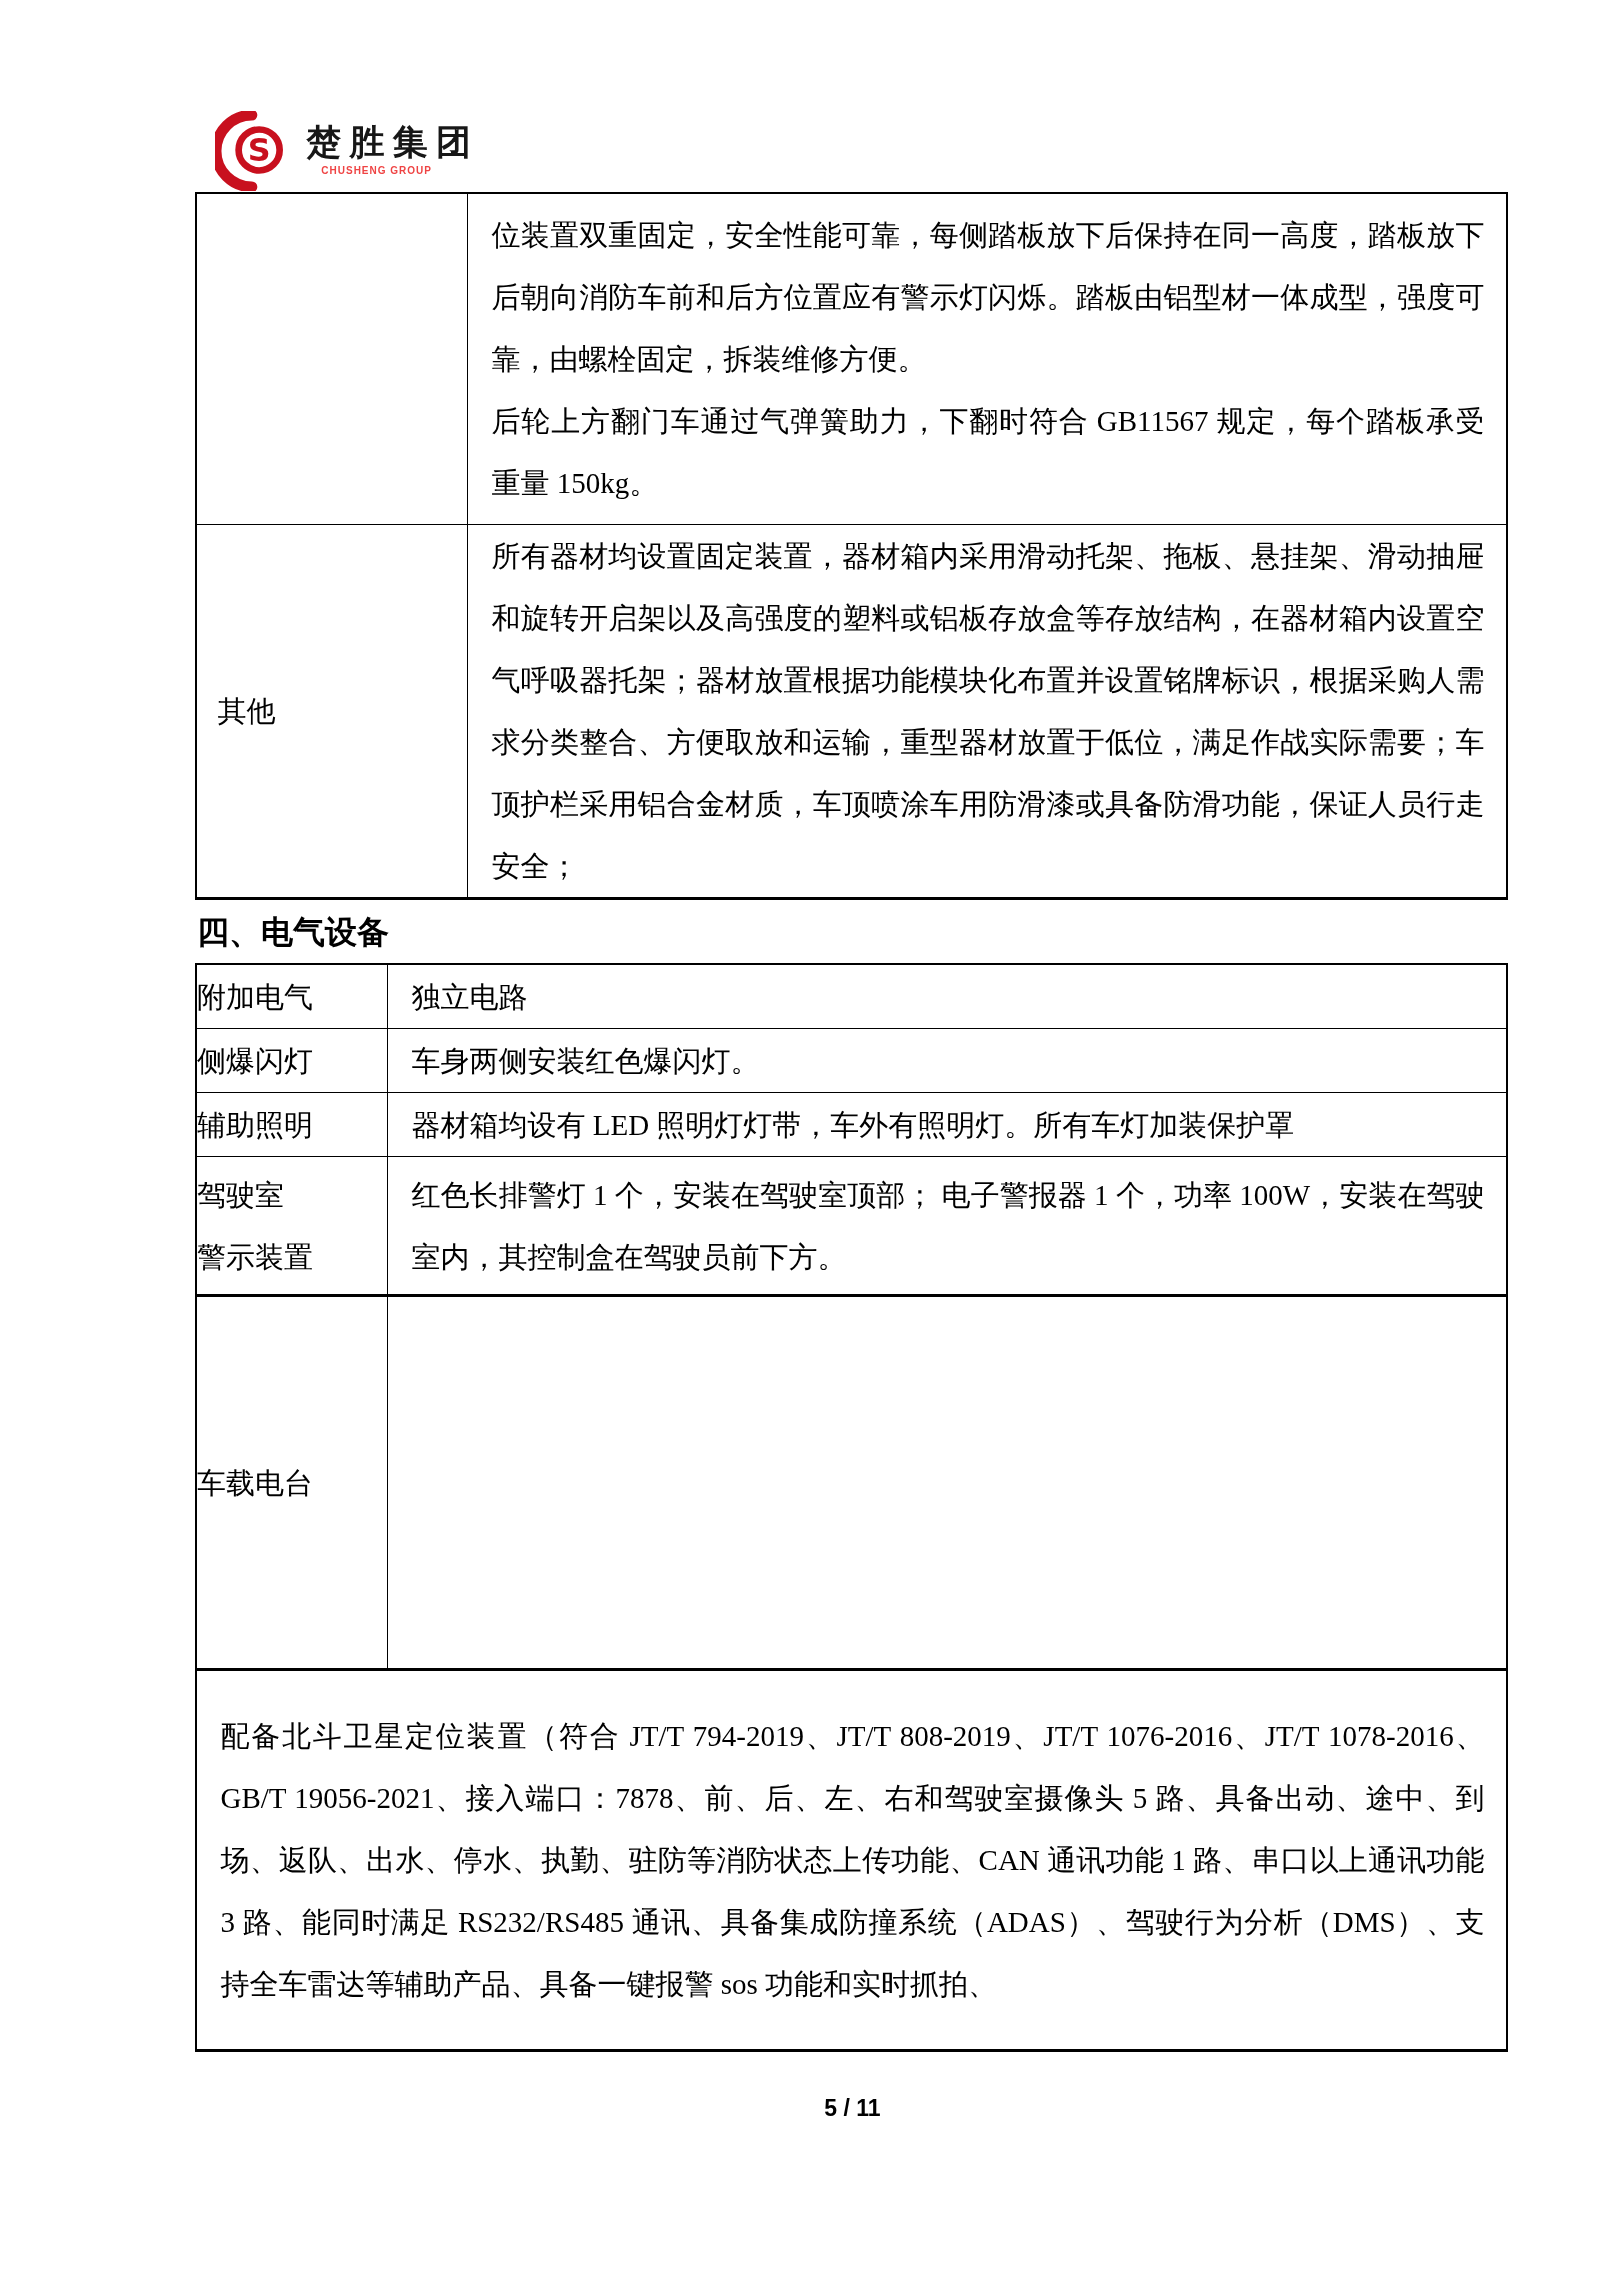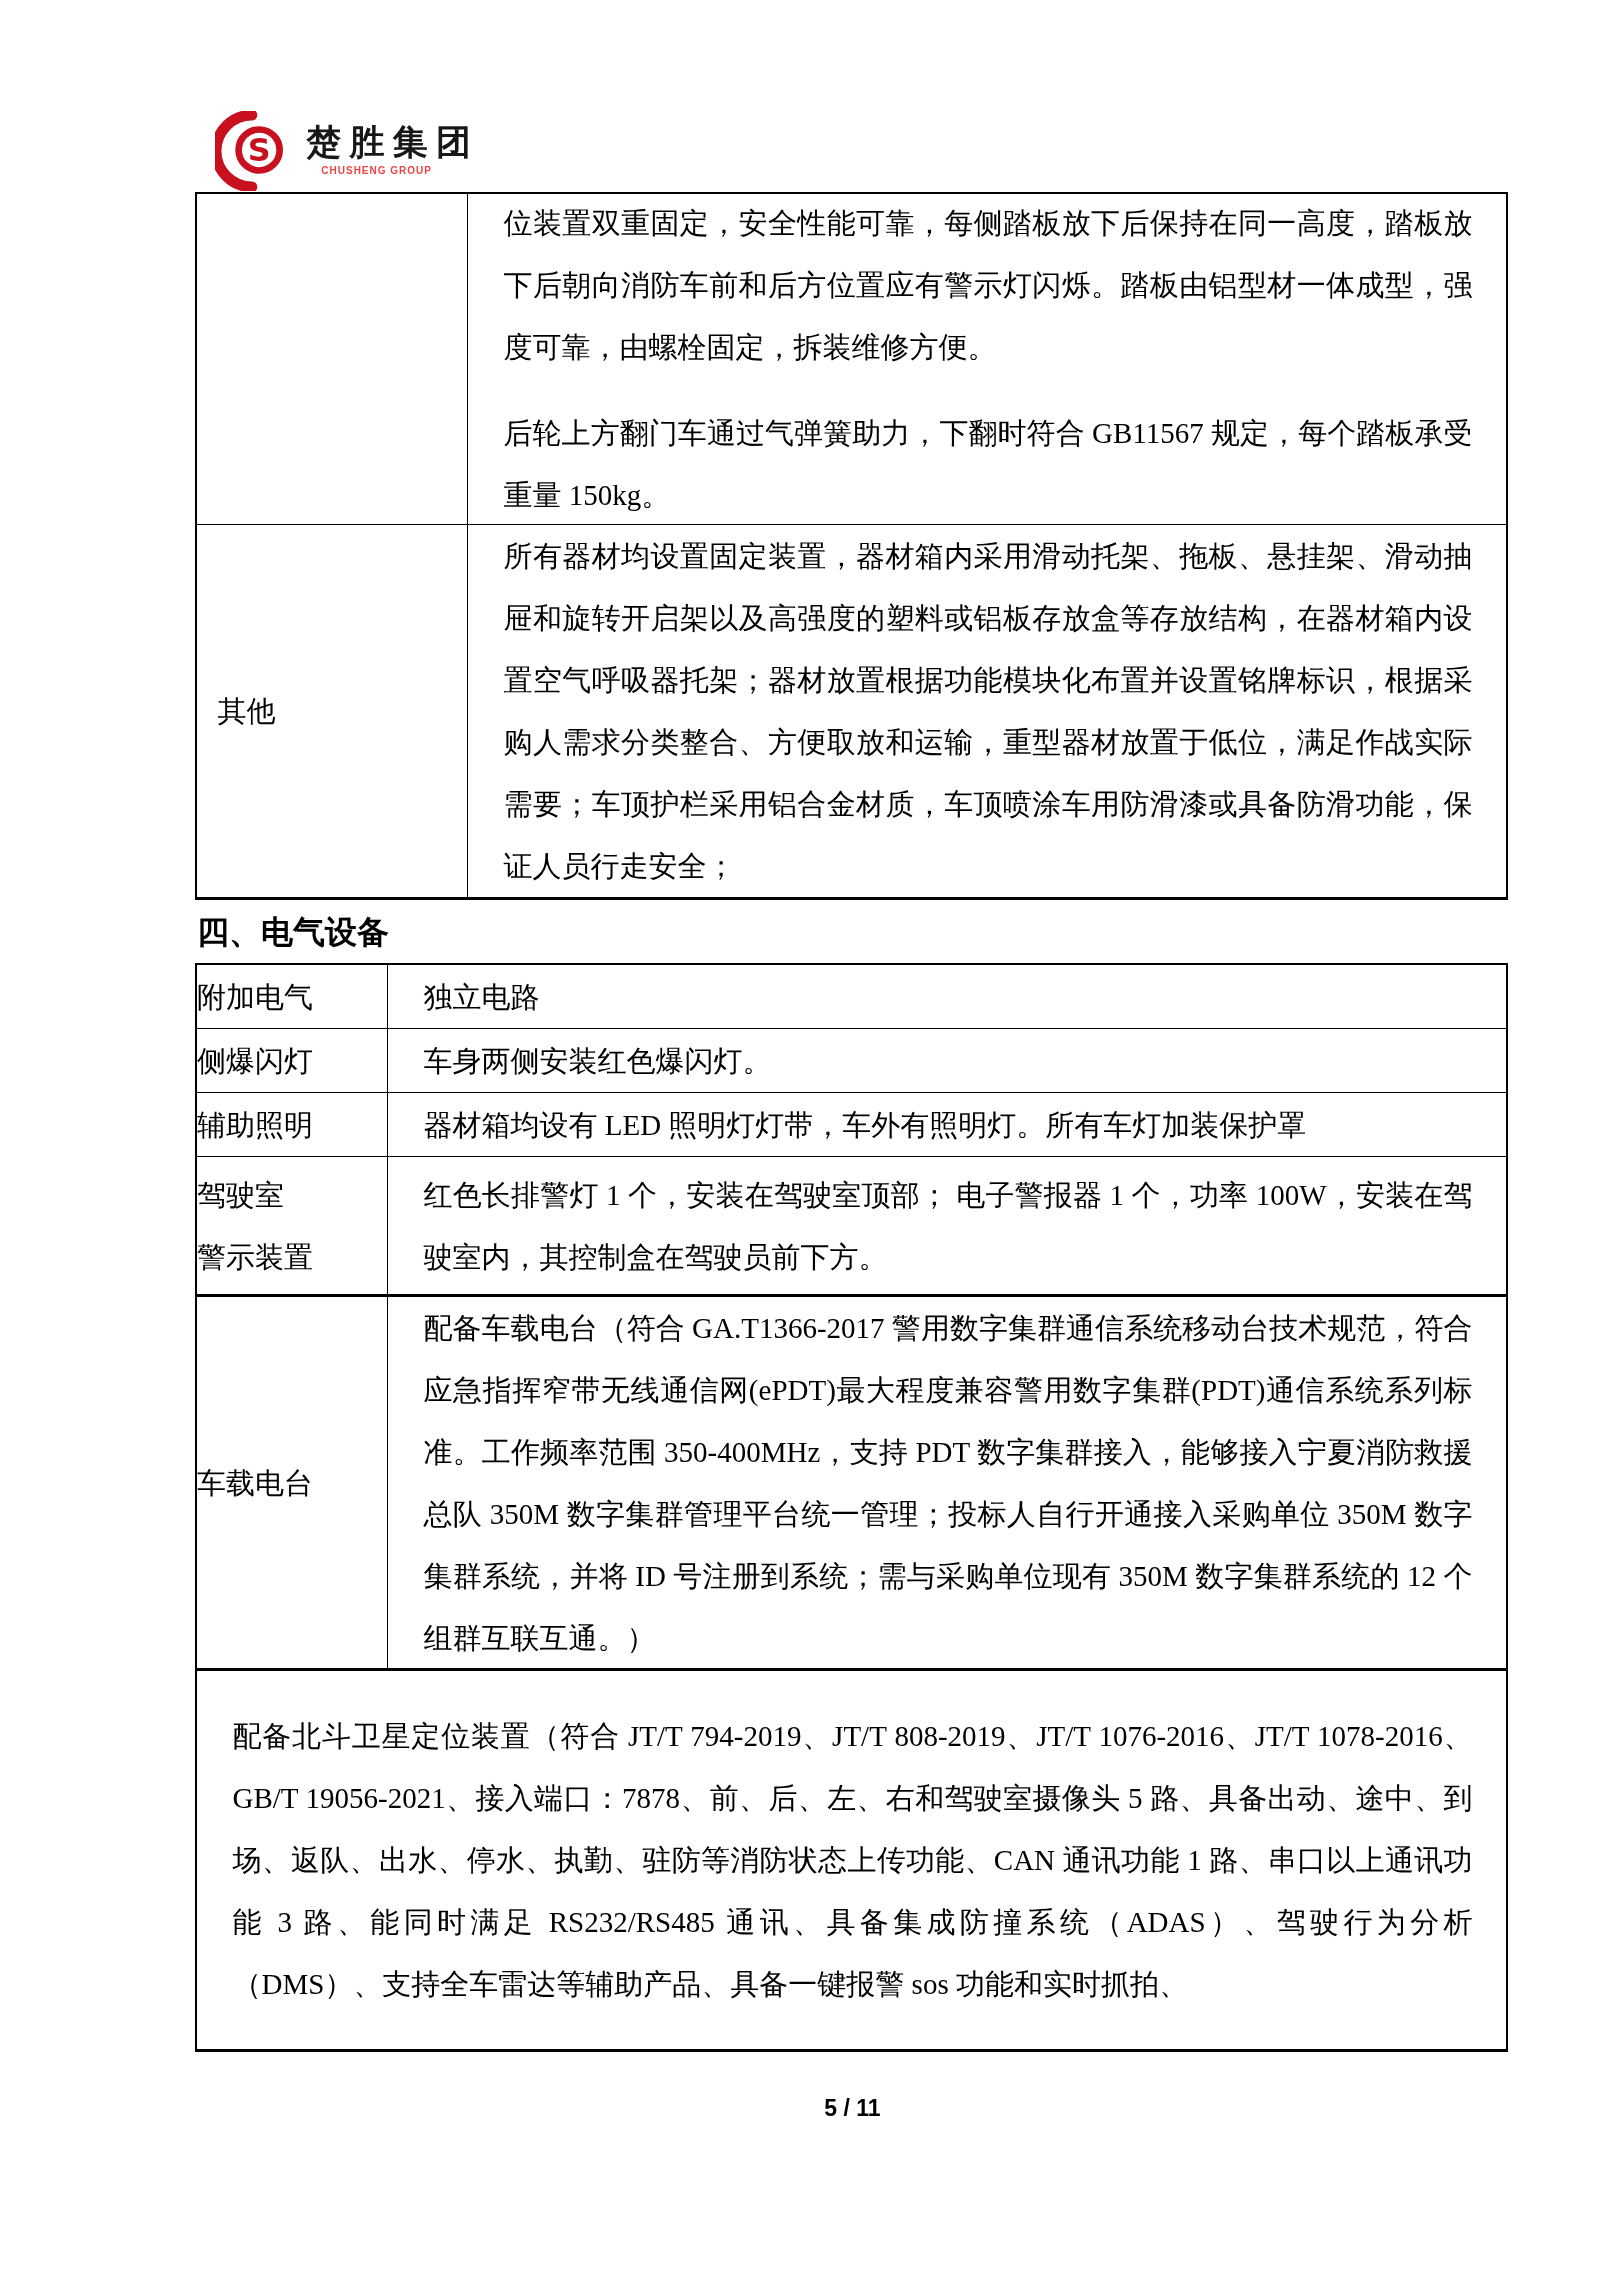--- a/index.html
+++ b/index.html
@@ -80,21 +80,21 @@
   .ccell {
     flex: 1 1 auto;
     display: flex;
     flex-direction: column;
     justify-content: center;
     font-size: 29px;
     line-height: 62px;
     padding: 0 21.5px 0 23.5px;
     text-align: justify;
   }
-  .ccell p { margin: 12px; }
+  .ccell p { margin: 0; }
 
   
   .section-heading {
     position: absolute;
     left: 197px;
     top: 914px;
     font-family: "Liberation Sans", "DejaVu Sans", sans-serif;
     font-weight: bold;
     font-size: 32px;
     line-height: 37px;
@@ -185,23 +185,20 @@
     </div>
     <div class="ccell">
       <p>红色长排警灯 1 个，安装在驾驶室顶部； 电子警报器 1 个，功率 100W，安装在驾驶室内，其控制盒在驾驶员前下方。</p>
     </div>
   </div>
   <div class="trow thick" style="height:374px">
     <div class="lcell">
       <div>车载电台</div>
       <div></div>
     </div>
-    <div class="ccell">
-      <p>配备车载电台（符合 GA.T1366-2017 警用数字集群通信系统移动台技术规范，符合应急指挥窄带无线通信网(ePDT)最大程度兼容警用数字集群(PDT)通信系统系列标准。工作频率范围 350-400MHz，支持 PDT 数字集群接入，能够接入宁夏消防救援总队 350M 数字集群管理平台统一管理；投标人自行开通接入采购单位 350M 数字集群系统，并将 ID 号注册到系统；需与采购单位现有 350M 数字集群系统的 12 个组群互联互通。）</p>
-    </div>
   </div>
   <div class="trow thick" style="height:381px">
     <div class="ccell">
       <p>配备北斗卫星定位装置（符合 JT/T 794-2019、JT/T 808-2019、JT/T 1076-2016、JT/T 1078-2016、GB/T 19056-2021、接入端口：7878、前、后、左、右和驾驶室摄像头 5 路、具备出动、途中、到场、返队、出水、停水、执勤、驻防等消防状态上传功能、CAN 通讯功能 1 路、串口以上通讯功能 3 路、能同时满足 RS232/RS485 通讯、具备集成防撞系统（ADAS）、驾驶行为分析（DMS）、支持全车雷达等辅助产品、具备一键报警 sos 功能和实时抓拍、</p>
     </div>
   </div>
 </div>
 
 <div class="footer">5 / 11</div>
 

